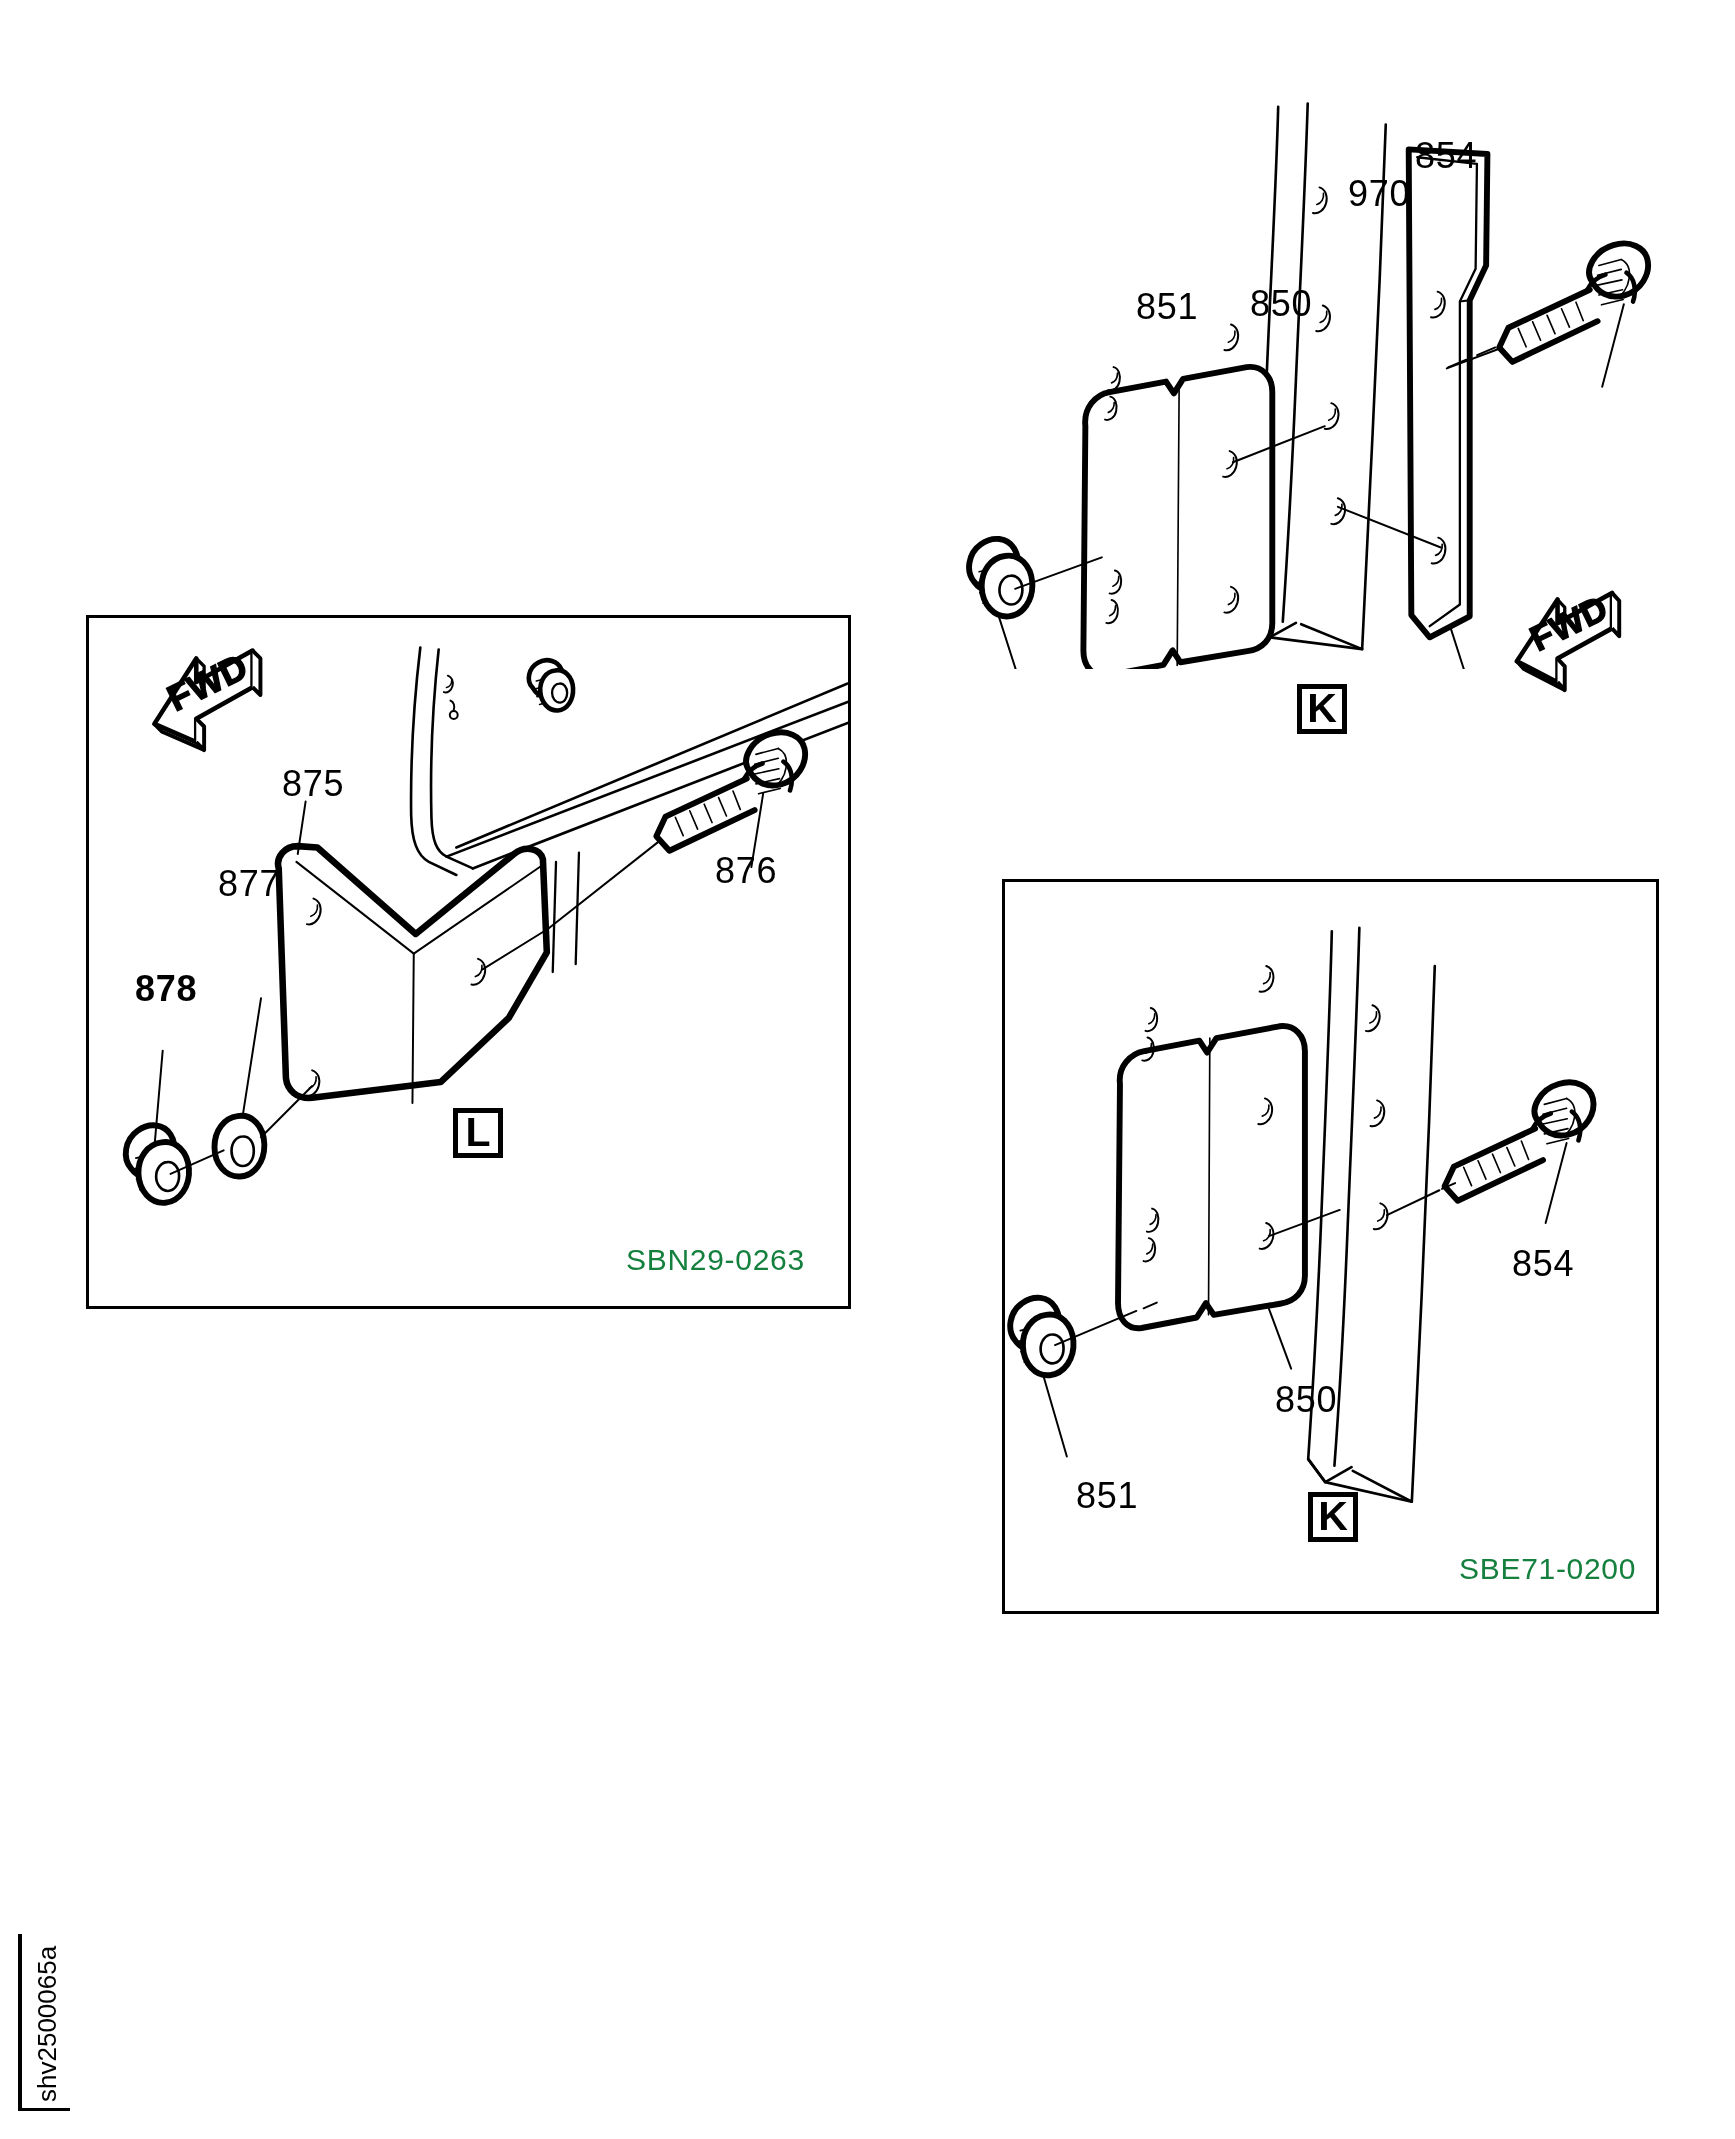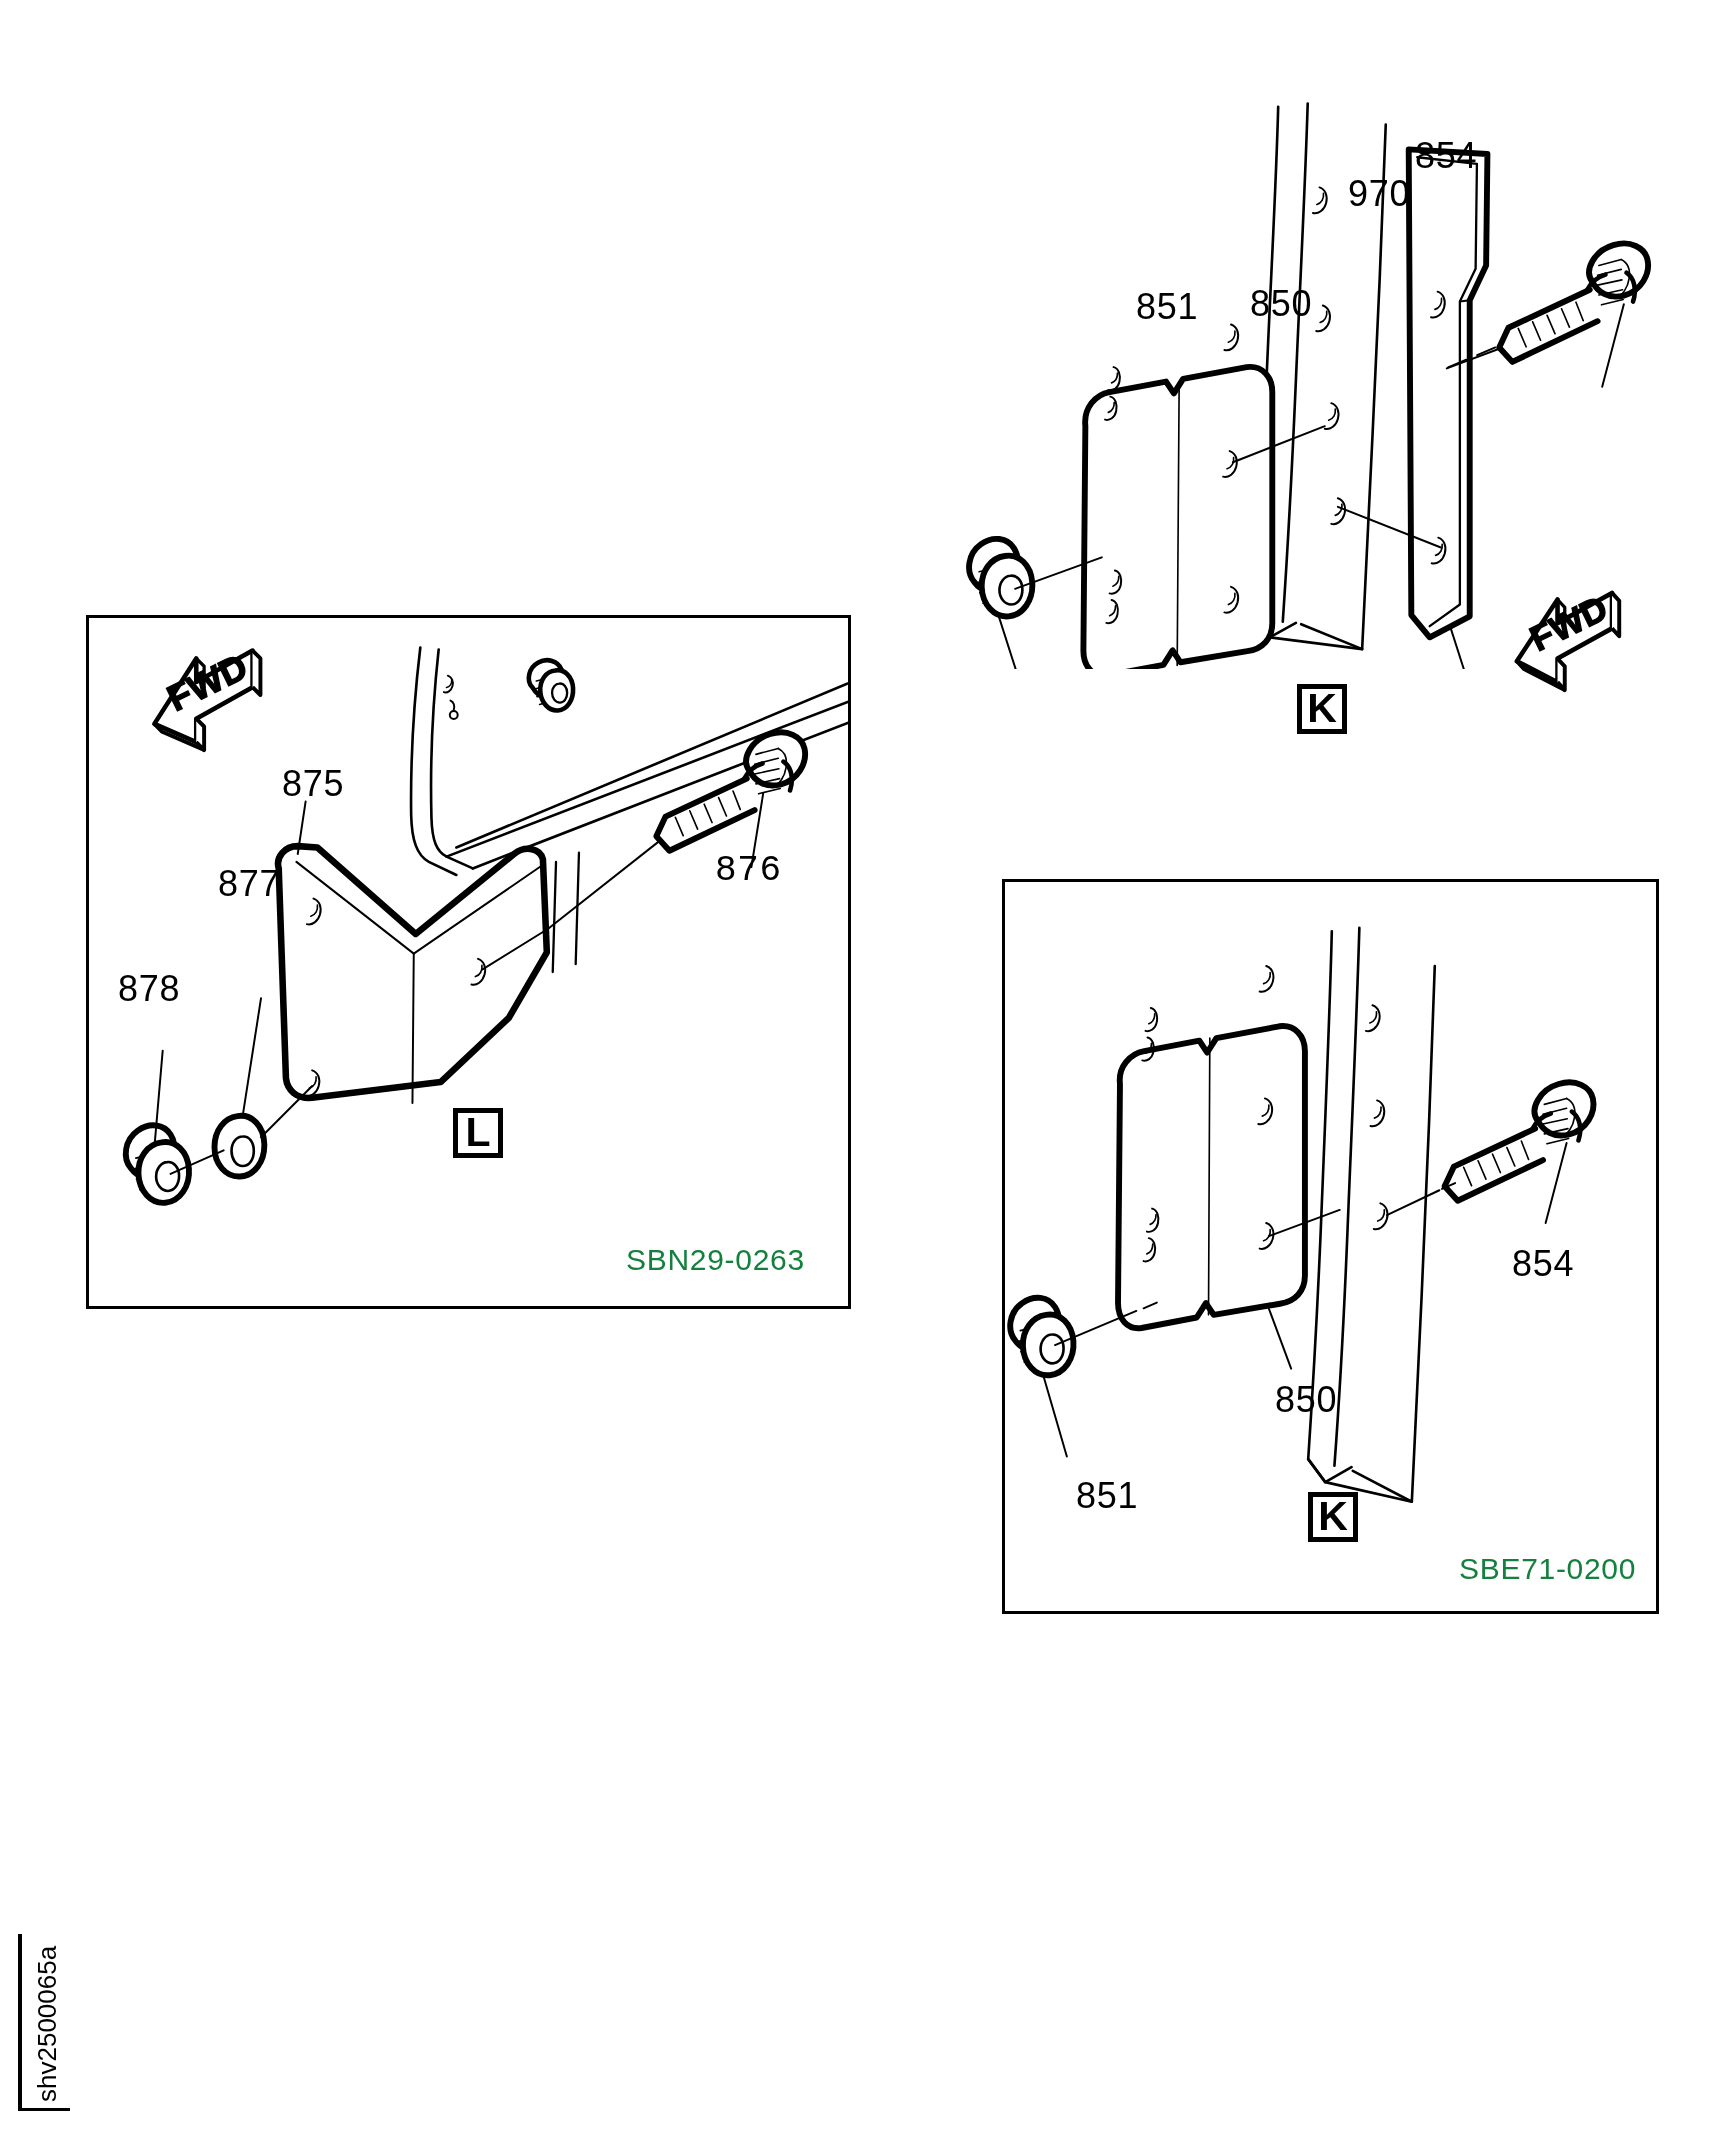--- a/index.html
+++ b/index.html
@@ -291,23 +291,23 @@
 
     <path d="M 1028 268 L 1010 380" stroke-width="3"></path>
 
     <path d="M 262 580 L 234 760" stroke-width="3"></path>
 
     <path d="M 112 660 L 100 800" stroke-width="3"></path>
   </g>
 </svg>
 
 <div class="callout" style="left:282px;top:766px;">875</div>
-<div class="callout" style="left:715px;top:853px;font-family:Liberation Mono, monospace;">876</div>
+<div class="callout" style="left:715px;top:853px;">876</div>
 <div class="callout" style="left:218px;top:866px;">877</div>
-<div class="callout" style="left:118px;top:971px;">878</div>
+<div class="callout" style="left:135px;top:971px;font-weight:bold;">878</div>
 
 <svg class="abs" style="left:136px;top:644px;" width="131" height="110" viewBox="0 0 200 168">
   <g stroke="#000" stroke-width="7" stroke-linejoin="round" fill="#fff">
     <path d="M 28 122 L 92 22 L 92 58 L 178 10 L 178 66 L 92 114 L 92 150 Z"></path>
     <path d="M 178 10 L 190 22 L 190 78 L 178 66" stroke-width="6"></path>
     <path d="M 92 150 L 104 162 L 104 126 L 92 114" stroke-width="6"></path>
     <path d="M 28 122 L 40 134 L 104 162" stroke-width="6" fill="none"></path>
     <path d="M 92 22 L 104 34 L 104 68" stroke-width="5" fill="none"></path>
   </g>
   <text x="60" y="104" transform="rotate(-26 60 104)" font-family="Liberation Sans, sans-serif" font-size="56" font-weight="bold" fill="#000" stroke="#000" stroke-width="2">FWD</text>

